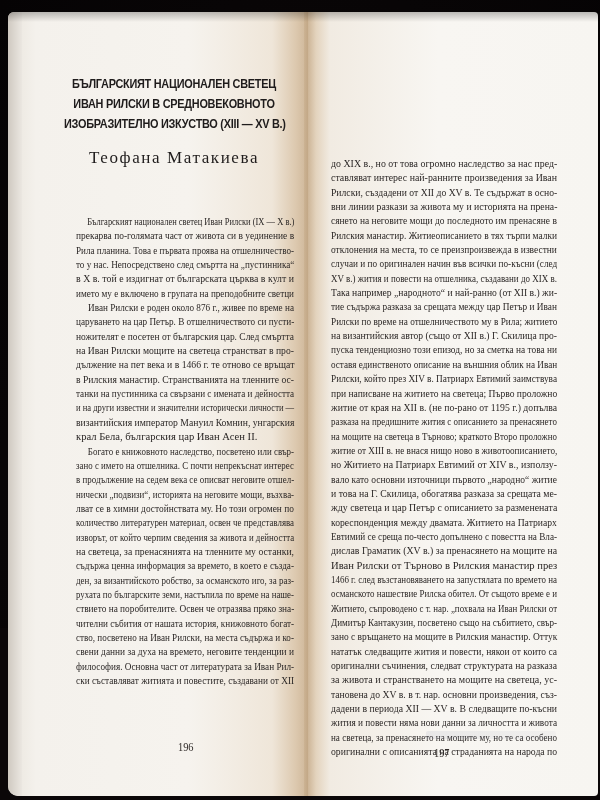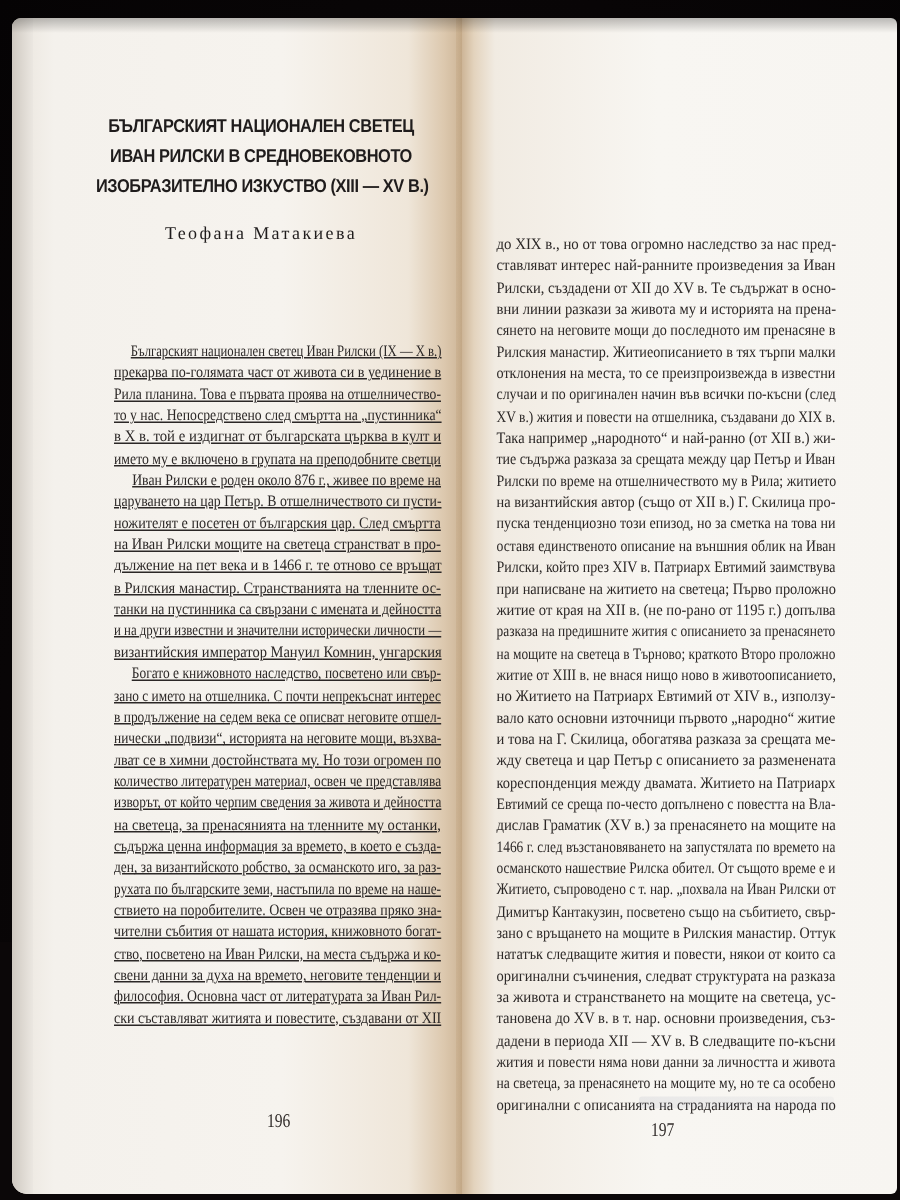--- a/index.html
+++ b/index.html
@@ -79,21 +79,21 @@
       color: #1f1c1c;
       margin: 0;
       transform: scaleX(0.88);
       transform-origin: center top;
       width: 250px;
       margin-left: -15px;
     }
     .article-title span { display: block; white-space: nowrap; }
     .article-author {
       text-align: center;
-      font-size: 12px;
+      font-size: 17px;
       letter-spacing: 1.6px;
       color: #1f1c1c;
       margin-top: 14px;
     }
     .body-text {
       font-size: 10.6px;
       line-height: 14.35px;
       color: #2b2726;
     }
     .body-text .line {
@@ -105,23 +105,22 @@
     }
     .body-text .line.last {
       text-align-last: left;
     }
     .body-text .line.indent {
       padding-left: 14px;
     }
     .left-body {
       position: absolute;
       left: 68px;
-      top: 216px;
+      top: 203px;
       width: 218px;
-      text-decoration: underline;
     }
     .left-body .line {
       width: 218px;
       box-sizing: border-box;
     }
     .page-number {
       position: absolute;
       font-size: 13px;
       color: #2f2a28;
       transform: scaleX(0.8);
@@ -187,20 +186,21 @@
           <span class="line" style="display: block; width: 252px; transform: scaleX(0.865);">името му е включено в групата на преподобните светци</span>
           <span class="line indent" style="display: block; width: 252px; transform: scaleX(0.865);">Иван Рилски е роден около 876 г., живее по време на</span>
           <span class="line" style="display: block; width: 251px; transform: scaleX(0.869);">царуването на цар Петър. В отшелничеството си пусти-</span>
           <span class="line" style="display: block; width: 244px; transform: scaleX(0.893);">ножителят е посетен от българския цар. След смъртта</span>
           <span class="line" style="display: block; width: 240px; transform: scaleX(0.908);">на Иван Рилски мощите на светеца странстват в про-</span>
           <span class="line" style="display: block; width: 238px; transform: scaleX(0.916);">дължение на пет века и в 1466 г. те отново се връщат</span>
           <span class="line" style="display: block; width: 240px; transform: scaleX(0.908);">в Рилския манастир. Странстванията на тленните ос-</span>
           <span class="line" style="display: block; width: 253px; transform: scaleX(0.862);">танки на пустинника са свързани с имената и дейността</span>
           <span class="line" style="display: block; width: 270px; transform: scaleX(0.807);">и на други известни и значителни исторически личности —</span>
           <span class="line" style="display: block; width: 239px; transform: scaleX(0.912);">византийския император Мануил Комнин, унгарския</span>
+          <span class="line last" style="display: block;">крал Бела, българския цар Иван Асен II.</span>
           <span class="line indent" style="display: block; width: 258px; transform: scaleX(0.845);">Богато е книжовното наследство, посветено или свър-</span>
           <span class="line" style="display: block; width: 260px; transform: scaleX(0.838);">зано с името на отшелника. С почти непрекъснат интерес</span>
           <span class="line" style="display: block; width: 258px; transform: scaleX(0.845);">в продължение на седем века се описват неговите отшел-</span>
           <span class="line" style="display: block; width: 259px; transform: scaleX(0.842);">нически „подвизи“, историята на неговите мощи, възхва-</span>
           <span class="line" style="display: block; width: 246px; transform: scaleX(0.886);">лват се в химни достойнствата му. Но този огромен по</span>
           <span class="line" style="display: block; width: 259px; transform: scaleX(0.842);">количество литературен материал, освен че представлява</span>
           <span class="line" style="display: block; width: 260px; transform: scaleX(0.838);">изворът, от който черпим сведения за живота и дейността</span>
           <span class="line" style="display: block; width: 238px; transform: scaleX(0.916);">на светеца, за пренасянията на тленните му останки,</span>
           <span class="line" style="display: block; width: 252px; transform: scaleX(0.865);">съдържа ценна информация за времето, в което е създа-</span>
           <span class="line" style="display: block; width: 257px; transform: scaleX(0.848);">ден, за византийското робство, за османското иго, за раз-</span>
@@ -241,20 +241,21 @@
           <span class="line" style="display: block; width: 267px; transform: scaleX(0.846);">разказа на предишните жития с описанието за пренасянето</span>
           <span class="line" style="display: block; width: 269px; transform: scaleX(0.84);">на мощите на светеца в Търново; краткото Второ проложно</span>
           <span class="line" style="display: block; width: 261px; transform: scaleX(0.866);">житие от XIII в. не внася нищо ново в животоописанието,</span>
           <span class="line" style="display: block; width: 243px; transform: scaleX(0.93);">но Житието на Патриарх Евтимий от XIV в., използу-</span>
           <span class="line" style="display: block; width: 251px; transform: scaleX(0.9);">вало като основни източници първото „народно“ житие</span>
           <span class="line" style="display: block; width: 246px; transform: scaleX(0.919);">и това на Г. Скилица, обогатява разказа за срещата ме-</span>
           <span class="line" style="display: block; width: 243px; transform: scaleX(0.93);">жду светеца и цар Петър с описанието за разменената</span>
           <span class="line" style="display: block; width: 248px; transform: scaleX(0.911);">кореспонденция между двамата. Житието на Патриарх</span>
           <span class="line" style="display: block; width: 261px; transform: scaleX(0.866);">Евтимий се среща по-често допълнено с повестта на Вла-</span>
           <span class="line" style="display: block; width: 244px; transform: scaleX(0.926);">дислав Граматик (XV в.) за пренасянето на мощите на</span>
+          <span class="line" style="display: block;">Иван Рилски от Търново в Рилския манастир през</span>
           <span class="line" style="display: block; width: 268px; transform: scaleX(0.843);">1466 г. след възстановяването на запустялата по времето на</span>
           <span class="line" style="display: block; width: 268px; transform: scaleX(0.843);">османското нашествие Рилска обител. От същото време е и</span>
           <span class="line" style="display: block; width: 269px; transform: scaleX(0.84);">Житието, съпроводено с т. нар. „похвала на Иван Рилски от</span>
           <span class="line" style="display: block; width: 264px; transform: scaleX(0.856);">Димитър Кантакузин, посветено също на събитието, свър-</span>
           <span class="line" style="display: block; width: 254px; transform: scaleX(0.89);">зано с връщането на мощите в Рилския манастир. Оттук</span>
           <span class="line" style="display: block; width: 252px; transform: scaleX(0.897);">нататък следващите жития и повести, някои от които са</span>
           <span class="line" style="display: block; width: 248px; transform: scaleX(0.911);">оригинални съчинения, следват структурата на разказа</span>
           <span class="line" style="display: block; width: 239px; transform: scaleX(0.946);">за живота и странстването на мощите на светеца, ус-</span>
           <span class="line" style="display: block; width: 248px; transform: scaleX(0.911);">тановена до XV в. в т. нар. основни произведения, съз-</span>
           <span class="line" style="display: block; width: 246px; transform: scaleX(0.919);">дадени в периода XII — XV в. В следващите по-късни</span>

